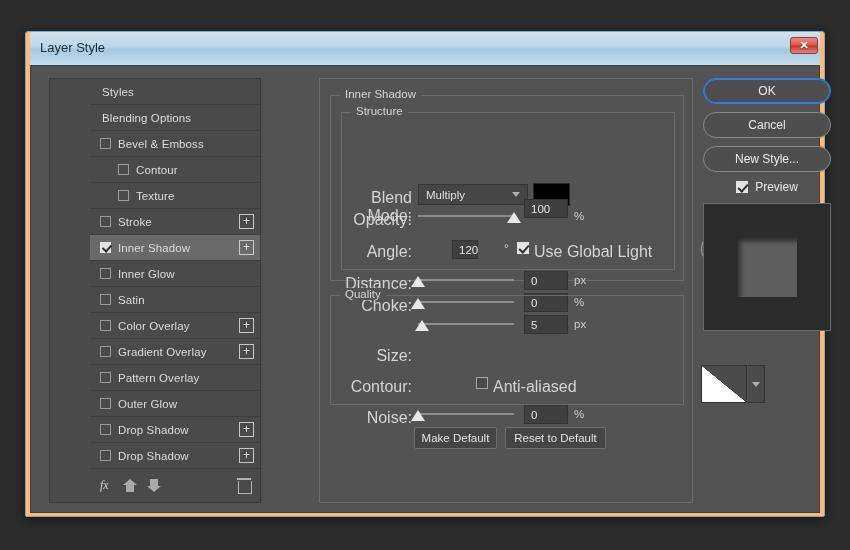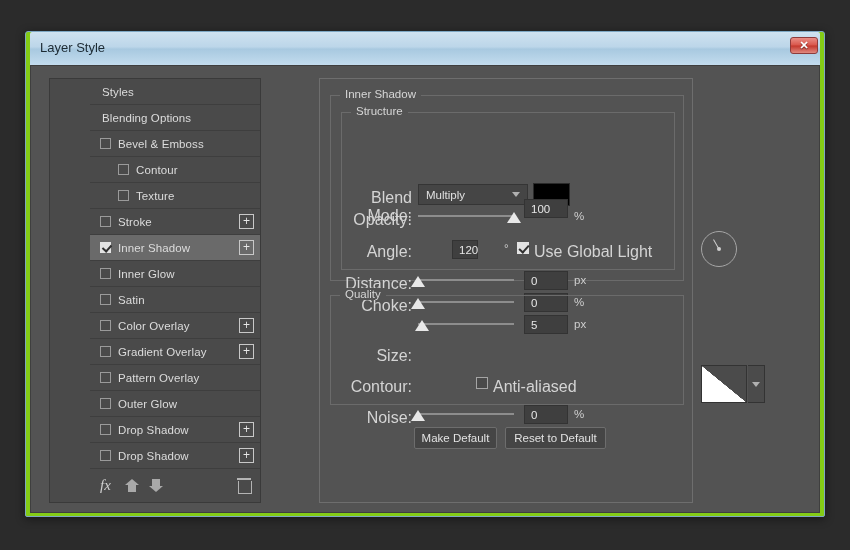--- a/index.html
+++ b/index.html
@@ -8,21 +8,21 @@
     background: #2b2b2b;
     font-family: "Liberation Sans", sans-serif;
     overflow: hidden;
   }
 
   
   #dialog {
     position: absolute;
     left: 25px; top: 31px;
     width: 800px; height: 486px;
-    background: #84cc16;
+    background: #fdba74;
     border: 1px solid #7ea8c4;
     border-radius: 3px 3px 2px 2px;
     box-shadow: 0 2px 10px rgba(0,0,0,.45);
     padding: 0 4px 4px 4px;
   }
   #titlebar {
     height: 33px;
     background: linear-gradient(to bottom, #cfe2f0 0%, #bcd6e9 45%, #a8c9e0 52%, #c3dcee 100%);
     position: relative;
     border-radius: 2px 2px 0 0;
@@ -94,21 +94,21 @@
     border: 1px solid #c8c8c8;
     color: #e8e8e8; font-size: 12px; line-height: 13px;
     text-align: center; cursor: pointer;
   }
   #sb-footer {
     margin-top: auto; height: 34px;
     display: flex; align-items: center;
     padding: 0 10px; position: relative;
   }
   .fx-ico { font-style: italic; font-family: "Liberation Serif", serif;
-            font-size: 15px; color: #cfcfcf; margin-right: 14px; cursor:pointer;}
+            font-size: 12px; color: #cfcfcf; margin-right: 14px; cursor:pointer;}
   .arrow-ico { width: 14px; height: 15px; margin-right: 10px; cursor: pointer; position: relative; }
   .arrow-ico::before {
     content:""; position:absolute; left:3px; width:8px; background:#a9a9a9;
   }
   .arrow-up::before { top:6px; height:8px; }
   .arrow-up::after { content:""; position:absolute; left:0; top:1px;
       border-left:7px solid transparent; border-right:7px solid transparent;
       border-bottom:6px solid #a9a9a9; }
   .arrow-dn::before { top:1px; height:8px; }
   .arrow-dn::after { content:""; position:absolute; left:0; bottom:1px;
@@ -432,15 +432,27 @@
         <div class="track"></div>
         <div class="thumb" style="left: 0%;"></div>
       </div>
       <div class="numbox" style="left:204px; top:326px; width:44px;">0</div>
       <span class="unit" style="left:254px; top:329px;">%</span>
 
       <div class="pbtn" style="left:94px; top:348px; width:83px;">Make Default</div>
       <div class="pbtn" style="left:185px; top:348px; width:101px;">Reset to Default</div>
     </div>
 
+    <div id="right">
+      <div class="rbtn primary">OK</div>
+      <div class="rbtn">Cancel</div>
+      <div class="rbtn">New Style...</div>
+      <div id="preview-row">
+        <span id="prev-cb" class="cbox-inline checked" style="position:relative;left:0;top:0;"></span>
+        <span class="lbl">Preview</span>
+      </div>
+      <div id="thumb">
+        <div class="sq"></div>
+      </div>
+    </div>
 
   </div>
 </div>
 
 </body></html>

